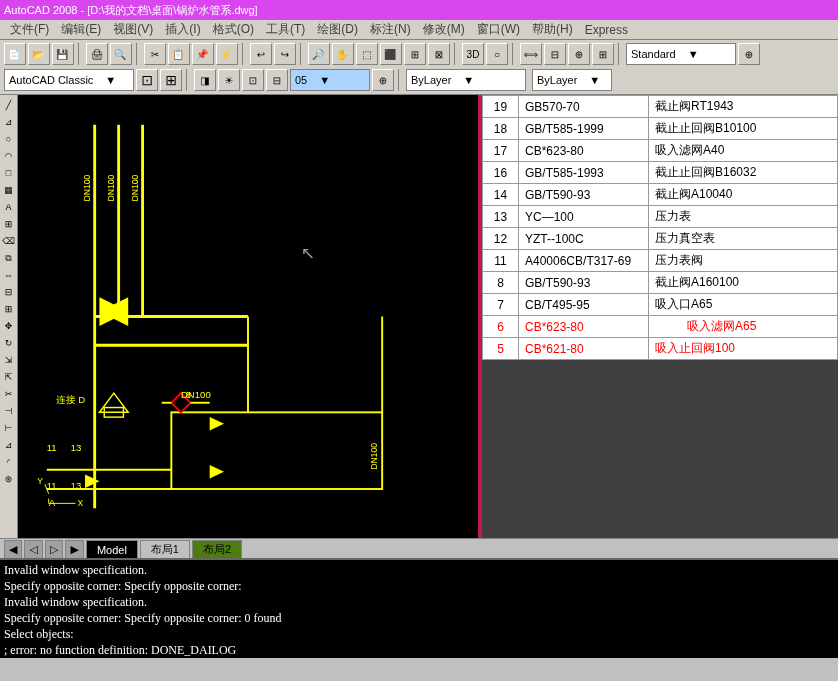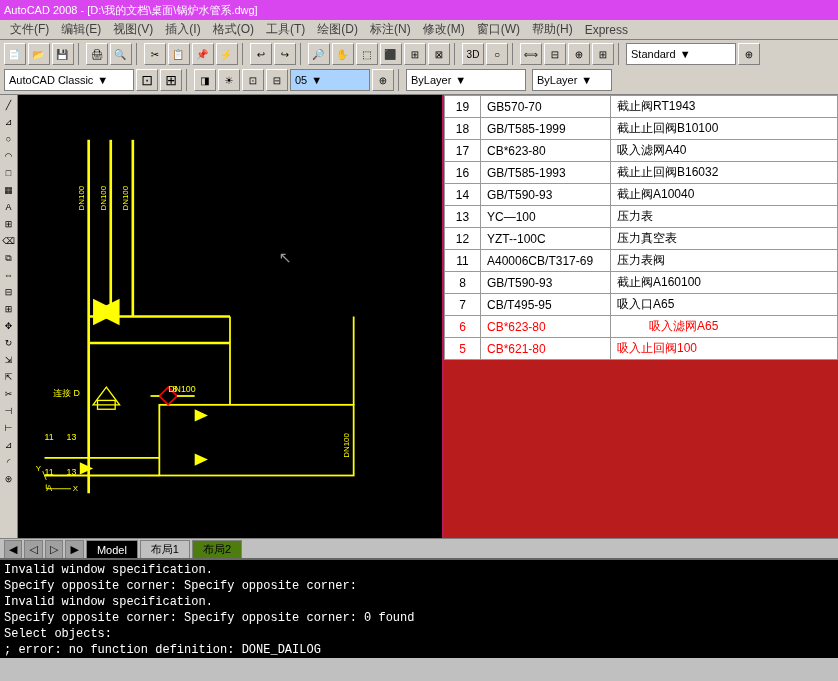--- a/index.html
+++ b/index.html
@@ -63,21 +63,21 @@
     .tb-separator { width: 4px; height: 22px; border-left: 1px solid #808080; margin: 0 2px; }
     .tb-dropdown {
       height: 22px;
       background: white;
       border: 1px solid #808080;
       display: flex;
       align-items: center;
       padding: 0 4px;
       cursor: pointer;
       font-size: 11px;
-      gap: 4px;
+      gap: 12px;
     }
 
     
     #left-sidebar {
       width: 18px;
       background: #d4d0c8;
       border-right: 1px solid #808080;
       display: flex;
       flex-direction: column;
       align-items: center;
@@ -91,23 +91,23 @@
       border: 1px solid transparent;
       display: flex;
       align-items: center;
       justify-content: center;
       cursor: pointer;
       font-size: 9px;
     }
 
     
     #right-panel {
-      width: 396px;
-      background: #b91c1c;
-      border-left: 2px solid #be185d;
+      width: 360px;
+      background: #404040;
+      border-left: 4px solid #be185d;
       overflow-y: auto;
     }
 
     
     #data-table {
       width: 100%;
       border-collapse: collapse;
       font-size: 12px;
     }
     #data-table td {
@@ -120,21 +120,21 @@
     .row-red { background: white; color: red; }
     .col-num { text-align: center; width: 36px; }
     .col-code { width: 130px; }
     .col-name { flex: 1; }
 
     
     #command-area {
       height: 100px;
       background: #000;
       color: #fff;
-      font-family: Liberation Mono, monospace;
+      font-family: Liberation Serif, serif;
       font-size: 12px;
       padding: 2px 4px;
       overflow-y: auto;
       border-top: 2px solid #666;
     }
     .cmd-line { line-height: 16px; }
 
     
     #tab-bar {
       height: 20px;

